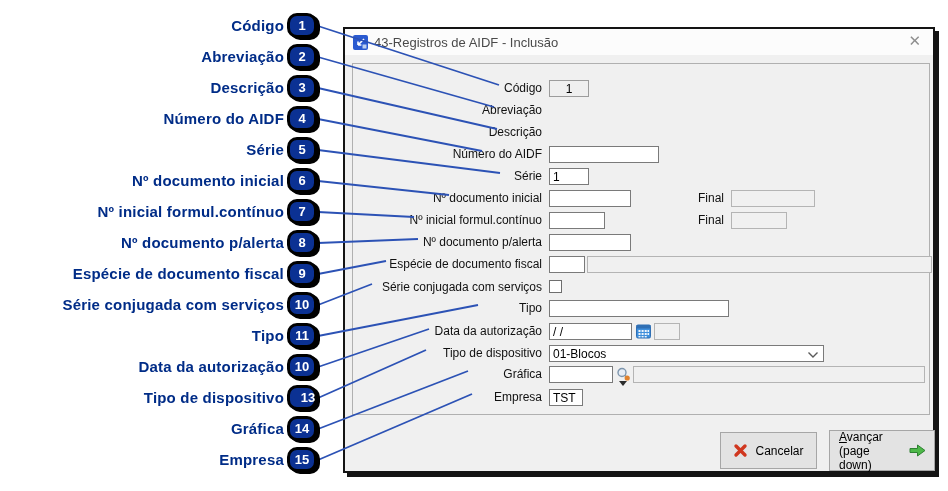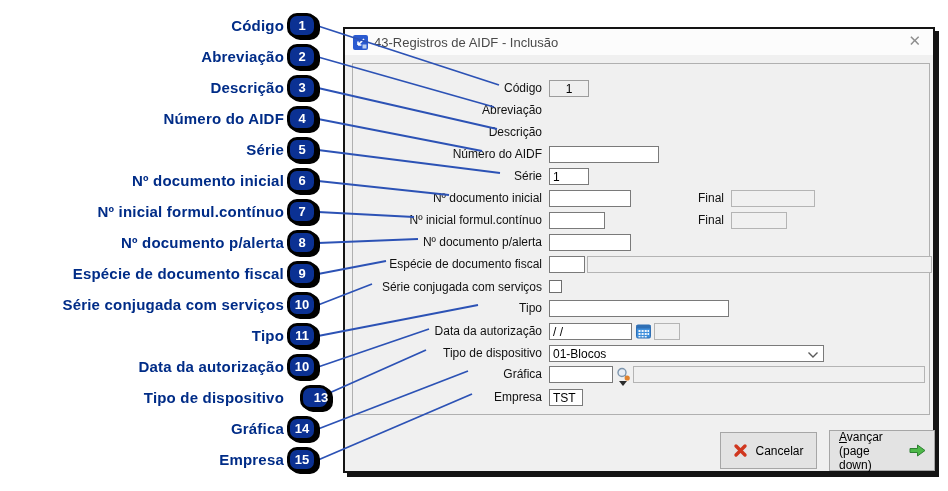--- a/index.html
+++ b/index.html
@@ -126,21 +126,21 @@
     <div class="badge" style="left: 287px; top: 230px;">8</div>
     <div class="ann-label" style="top: 265px;">Espécie de documento fiscal</div>
     <div class="badge" style="left: 287px; top: 261px;">9</div>
     <div class="ann-label" style="top: 296px;">Série conjugada com serviços</div>
     <div class="badge" style="left: 287px; top: 292px;">10</div>
     <div class="ann-label" style="top: 327px;">Tipo</div>
     <div class="badge" style="left: 287px; top: 323px;">11</div>
     <div class="ann-label" style="top: 358px;">Data da autorização</div>
     <div class="badge" style="left: 287px; top: 354px;">10</div>
     <div class="ann-label" style="top: 389px;">Tipo de dispositivo</div>
-    <div class="badge" style="left: 300px; top: 385px; padding-left: 12px;">13</div>
+    <div class="badge" style="left: 287px; top: 385px; padding-left: 12px;">13</div>
     <div class="ann-label" style="top: 420px;">Gráfica</div>
     <div class="badge" style="left: 287px; top: 416px;">14</div>
     <div class="ann-label" style="top: 451px;">Empresa</div>
     <div class="badge" style="left: 287px; top: 447px;">15</div>
   </div>
 
 <div class="dialog">
 
   <div class="titlebar">
     <svg width="15" height="15">

